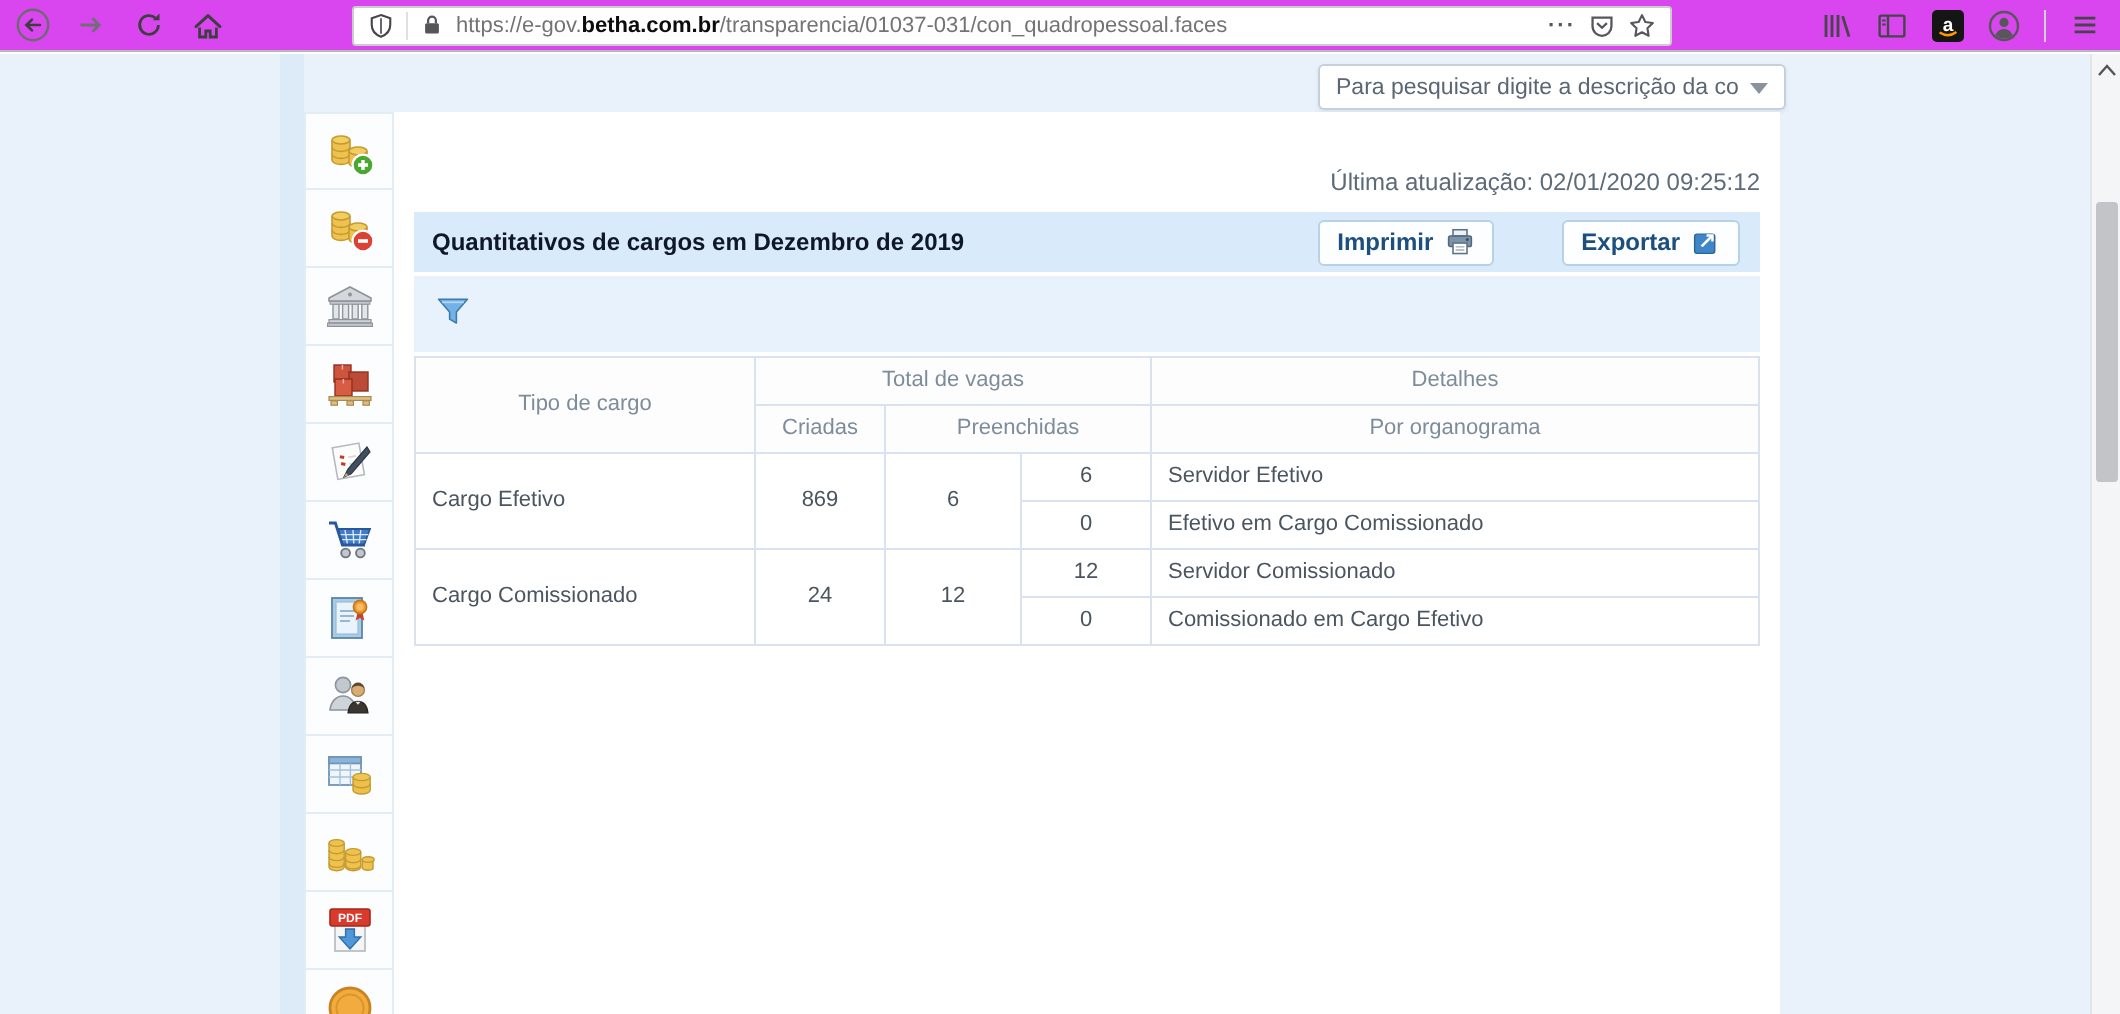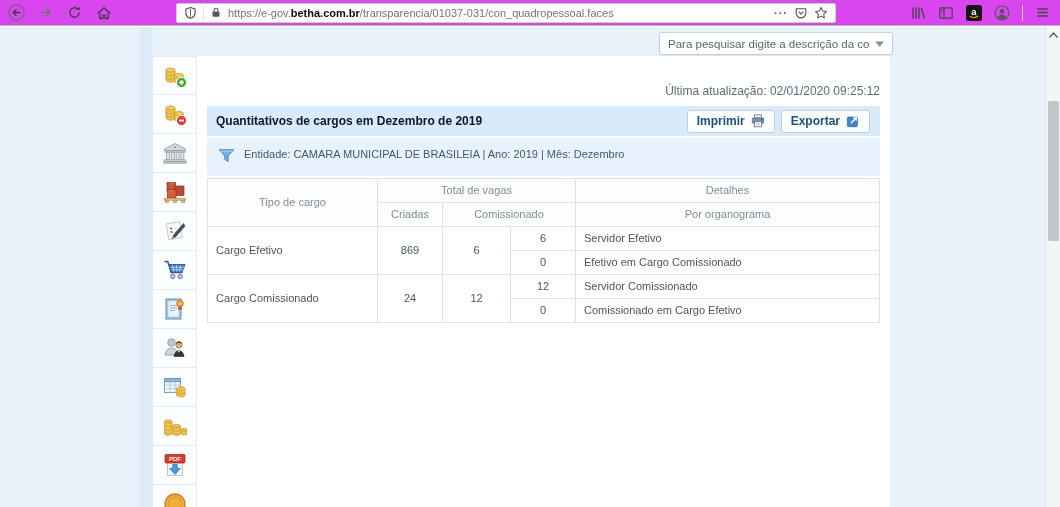--- a/index.html
+++ b/index.html
@@ -46,21 +46,21 @@
   .new-query-btn { display:inline-flex; align-items:center; gap:7px; height:26px; padding:0 11px;
                    background:linear-gradient(#ffffff,#edf4fa); border:1px solid #a9c7e2; border-radius:3px;
                    font-size:13px; font-weight:bold; color:#1d5c9e; cursor:pointer; }
   .last-update { position:absolute; right:0; bottom:-2px; font-size:12px; color:#5d6b79; }
 
   .section-header { margin:10px 10px 0 10px; height:30px; background:#d9eafa;
                     display:flex; align-items:center; padding:0 4px 0 9px; }
   .section-title { flex:1; font-size:12px; font-weight:bold; color:#0f172a; }
   .hdr-btn { display:inline-flex; align-items:center; gap:6px; height:23px; padding:0 9px;
              background:#fdfeff; border:1px solid #b6d1e8; border-radius:3px;
-             font-size:12px; font-weight:bold; color:#1d4f7e; margin-right:6px; cursor:pointer; }
+             font-size:12px; font-weight:bold; color:#1d4f7e; margin-right:6px; cursor:pointer;margin-left:28px; }
 
   .filters { margin:2px 10px 0 10px; background:#e7f2fc; padding:9px 10px 11px 11px;
              display:flex; gap:9px; }
   .filters .txt { padding-top:1px; }
   .filters .line1 { font-size:11px; color:#44596e; margin-bottom:11px; }
   .filters .line2 { font-size:11px; color:#44596e; }
 
   .qtable { margin:2px 10px 0 10px; border-collapse:collapse; width:673px; table-layout:fixed; }
   .qtable th, .qtable td { border:1px solid #d9e3ed; padding:4px 8px; line-height:1.25; }
   .qtable thead th { color:#7d8c9b; font-weight:normal; font-size:11px; text-align:center; height:24px; background:#fdfdfe; }
@@ -330,41 +330,40 @@
         </svg>
       </button>
     </div>
 
     <div class="filters">
       <svg width="17" height="18" viewBox="0 0 20 20">
         <path d="M1.5 2.5h17l-6.5 7.5v6.5l-4-2.3V10z" fill="#74b1e4" stroke="#3c79ad" stroke-width="0.9" stroke-linejoin="round"></path>
         <path d="M3.6 4.3h12.8" stroke="#b7d9f2" stroke-width="1" fill="none"></path>
       </svg>
       <div class="txt">
-        <div class="line2">Entidade: CAMARA MUNICIPAL DE BRASILEIA | Ano: 2019 | Mês: Dezembro</div>
       </div>
     </div>
 
     <table class="qtable">
       <colgroup>
         <col style="width:170px">
           <col style="width:65px">
           <col style="width:68px">
           <col style="width:65px">
           <col>
       </colgroup>
       <thead>
         <tr>
           <th rowspan="2">Tipo de cargo</th>
           <th colspan="3">Total de vagas</th>
           <th>Detalhes</th>
         </tr>
         <tr>
           <th>Criadas</th>
-          <th colspan="2">Comissionado</th>
+          <th colspan="2">Preenchidas</th>
           <th>Por organograma</th>
         </tr>
       </thead>
       <tbody>
         <tr>
           <td class="td-l" rowspan="2">Cargo Efetivo</td>
           <td class="td-c" rowspan="2">869</td>
           <td class="td-c" rowspan="2">6</td>
           <td class="td-c">6</td>
           <td class="td-l">Servidor Efetivo</td>

